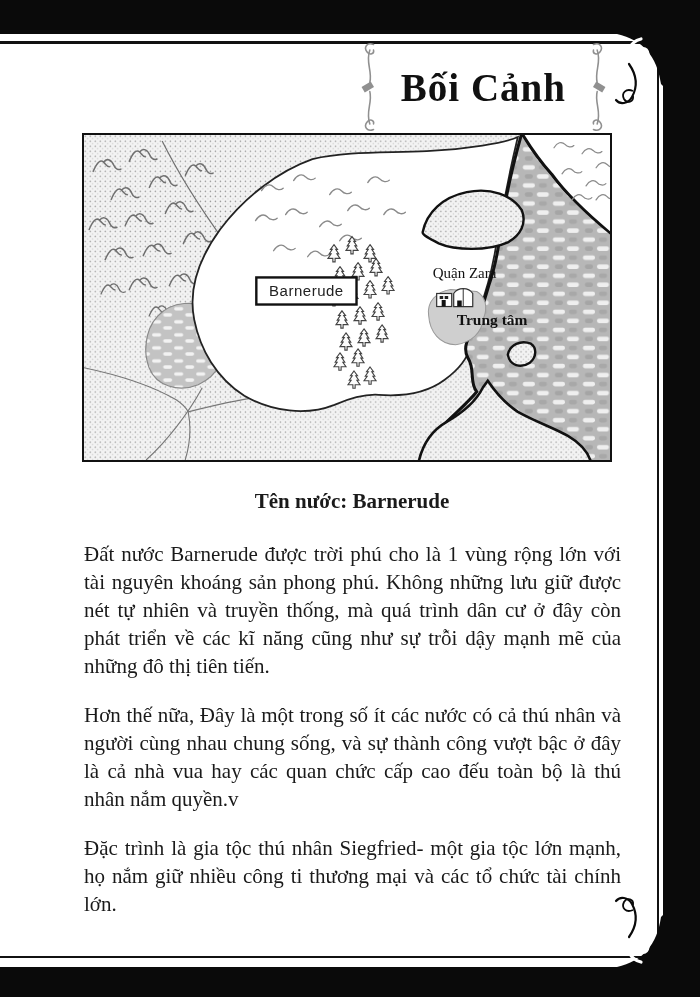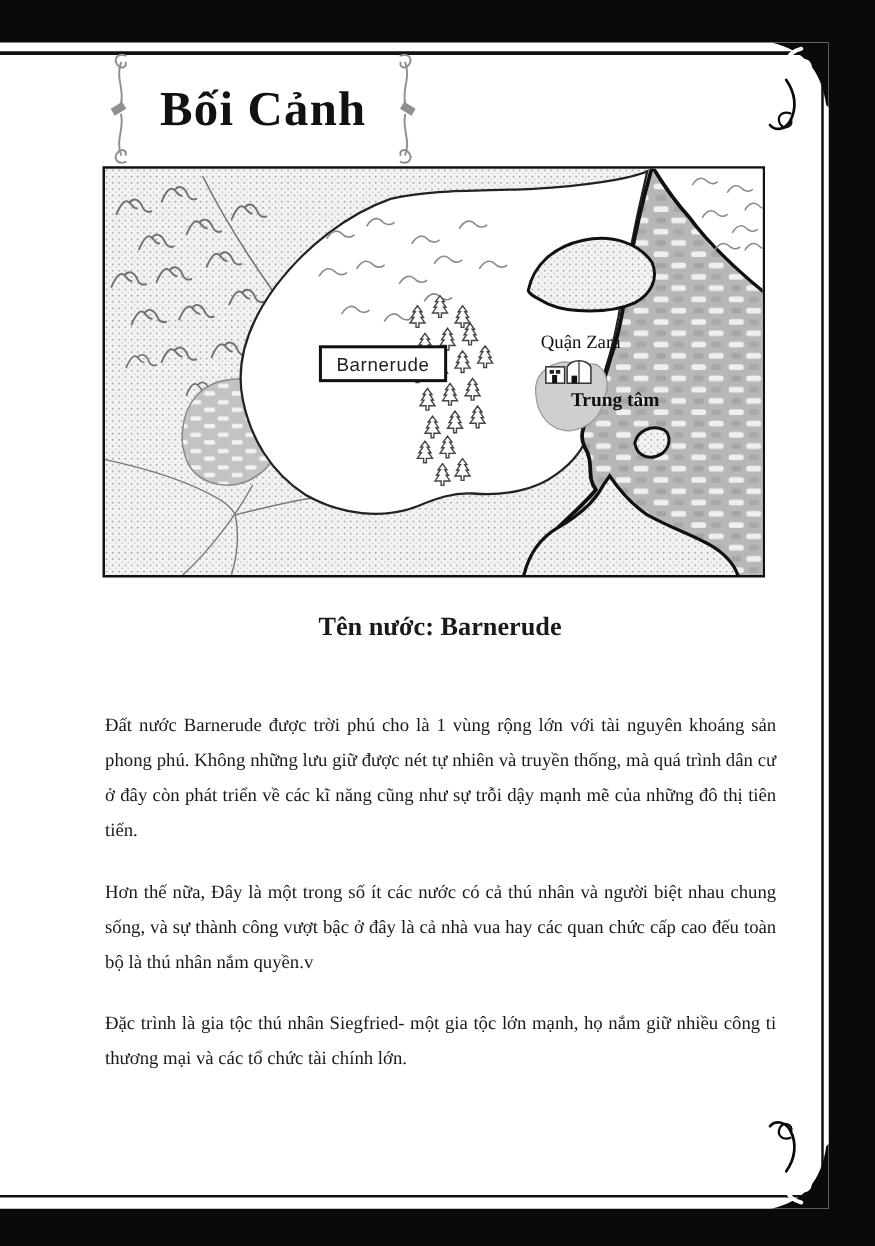--- a/index.html
+++ b/index.html
@@ -12,36 +12,36 @@
   .frame-bottom{position:absolute;left:0;right:0;bottom:0;height:30px;background:#0a0a0a;}
   .innerline-top{position:absolute;top:41px;left:0;right:41px;height:2.5px;background:#111;}
   .innerline-right{position:absolute;top:41px;bottom:39px;right:41px;width:2.5px;background:#111;}
   .innerline-bottom{position:absolute;left:0;right:41px;bottom:39px;height:2.5px;background:#111;}
   .flourish{position:absolute;right:37px;width:60px;height:74px;}
   .flourish.tr{top:34px;}
   .flourish.br{bottom:30px;transform:scaleY(-1);}
 
   
   .title-row{position:absolute;top:54px;left:82px;width:530px;height:66px;
-             display:flex;align-items:center;justify-content:flex-start;gap:20px;}
+             display:flex;align-items:center;justify-content:flex-end;gap:20px;}
   .page-title{margin:0;font-size:39px;font-weight:700;letter-spacing:1px;color:#111;}
   .bracket{width:26px;height:96px;}
 
   
   .map{position:absolute;top:133px;left:82px;width:530px;height:329px;
        border:2.5px solid #111;box-sizing:border-box;background:#f3f3f3;}
   .map svg{display:block;width:100%;height:100%;}
   .map-label-sans{font-family:"Liberation Sans","DejaVu Sans",sans-serif;}
   .map-label-serif{font-family:"Liberation Serif","DejaVu Serif",serif;}
 
   
   .country-heading{position:absolute;top:489px;left:84px;width:536px;
                    font-size:21px;font-weight:700;text-align:center;}
   .paragraphs{position:absolute;top:540px;left:84px;width:537px;
-              font-size:15px;line-height:28px;text-align:justify;margin-top:27px;}
+              font-size:21px;line-height:28px;text-align:justify;}
   .paragraphs p{margin:0;}
   .paragraphs p + p{margin-top:21px;}
 </style>
 </head>
 <body>
 
 <div class="page">
 
   <div class="frame-top"></div>
   <div class="frame-right"></div>
@@ -219,17 +219,17 @@
         <text x="222" y="161" text-anchor="middle" font-size="15" letter-spacing="0.5" fill="#222" class="map-label-sans">Barnerude</text>
       </g>
       <text x="348" y="143" font-size="15" fill="#111" class="map-label-serif">Quận Zara</text>
       <text x="372" y="189" font-size="15.5" font-weight="600" fill="#111" class="map-label-serif">Trung tâm</text>
     </svg>
   </div>
 
   <div class="country-heading">Tên nước: Barnerude</div>
   <div class="paragraphs">
     <p>Đất nước Barnerude được trời phú cho là 1 vùng rộng lớn với tài nguyên khoáng sản phong phú. Không những lưu giữ được nét tự nhiên và truyền thống, mà quá trình dân cư ở đây còn phát triển về các kĩ năng cũng như sự trỗi dậy mạnh mẽ của những đô thị tiên tiến.</p>
-    <p>Hơn thế nữa, Đây là một trong số ít các nước có cả thú nhân và người biệt nhau chung sống, và sự thành công vượt bậc ở đây là cả nhà vua hay các quan chức cấp cao đếu toàn bộ là thú nhân nắm quyền.v</p>
+    <p>Hơn thế nữa, Đây là một trong số ít các nước có cả thú nhân và người cùng nhau chung sống, và sự thành công vượt bậc ở đây là cả nhà vua hay các quan chức cấp cao đếu toàn bộ là thú nhân nắm quyền.v</p>
     <p>Đặc trình là gia tộc thú nhân Siegfried- một gia tộc lớn mạnh, họ nắm giữ nhiều công ti thương mại và các tổ chức tài chính lớn.</p>
   </div>
 
 </div>
 
 </body></html>

